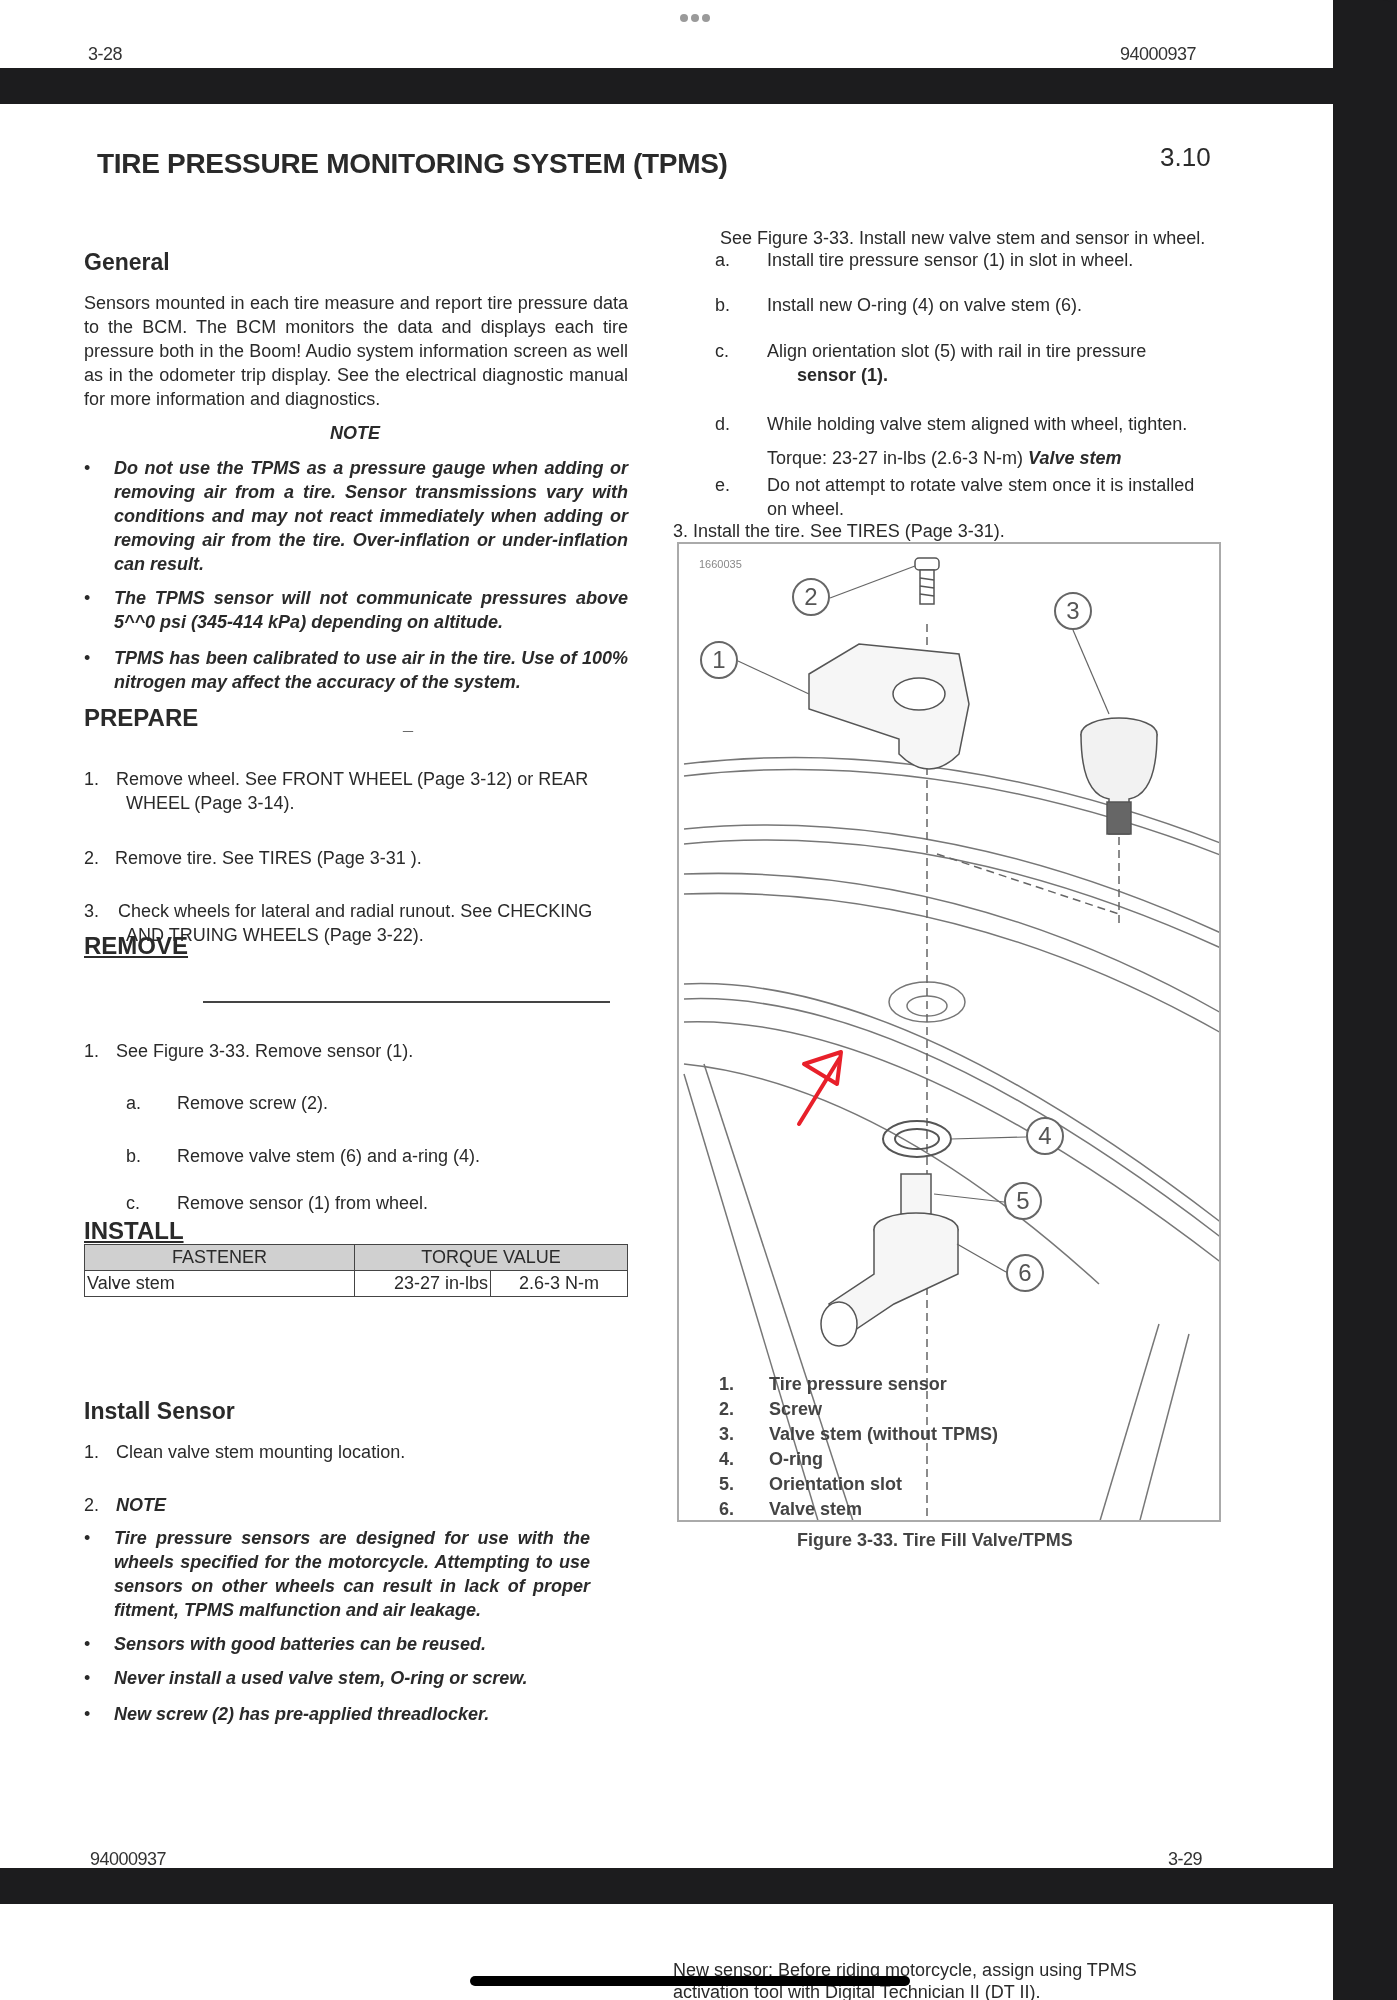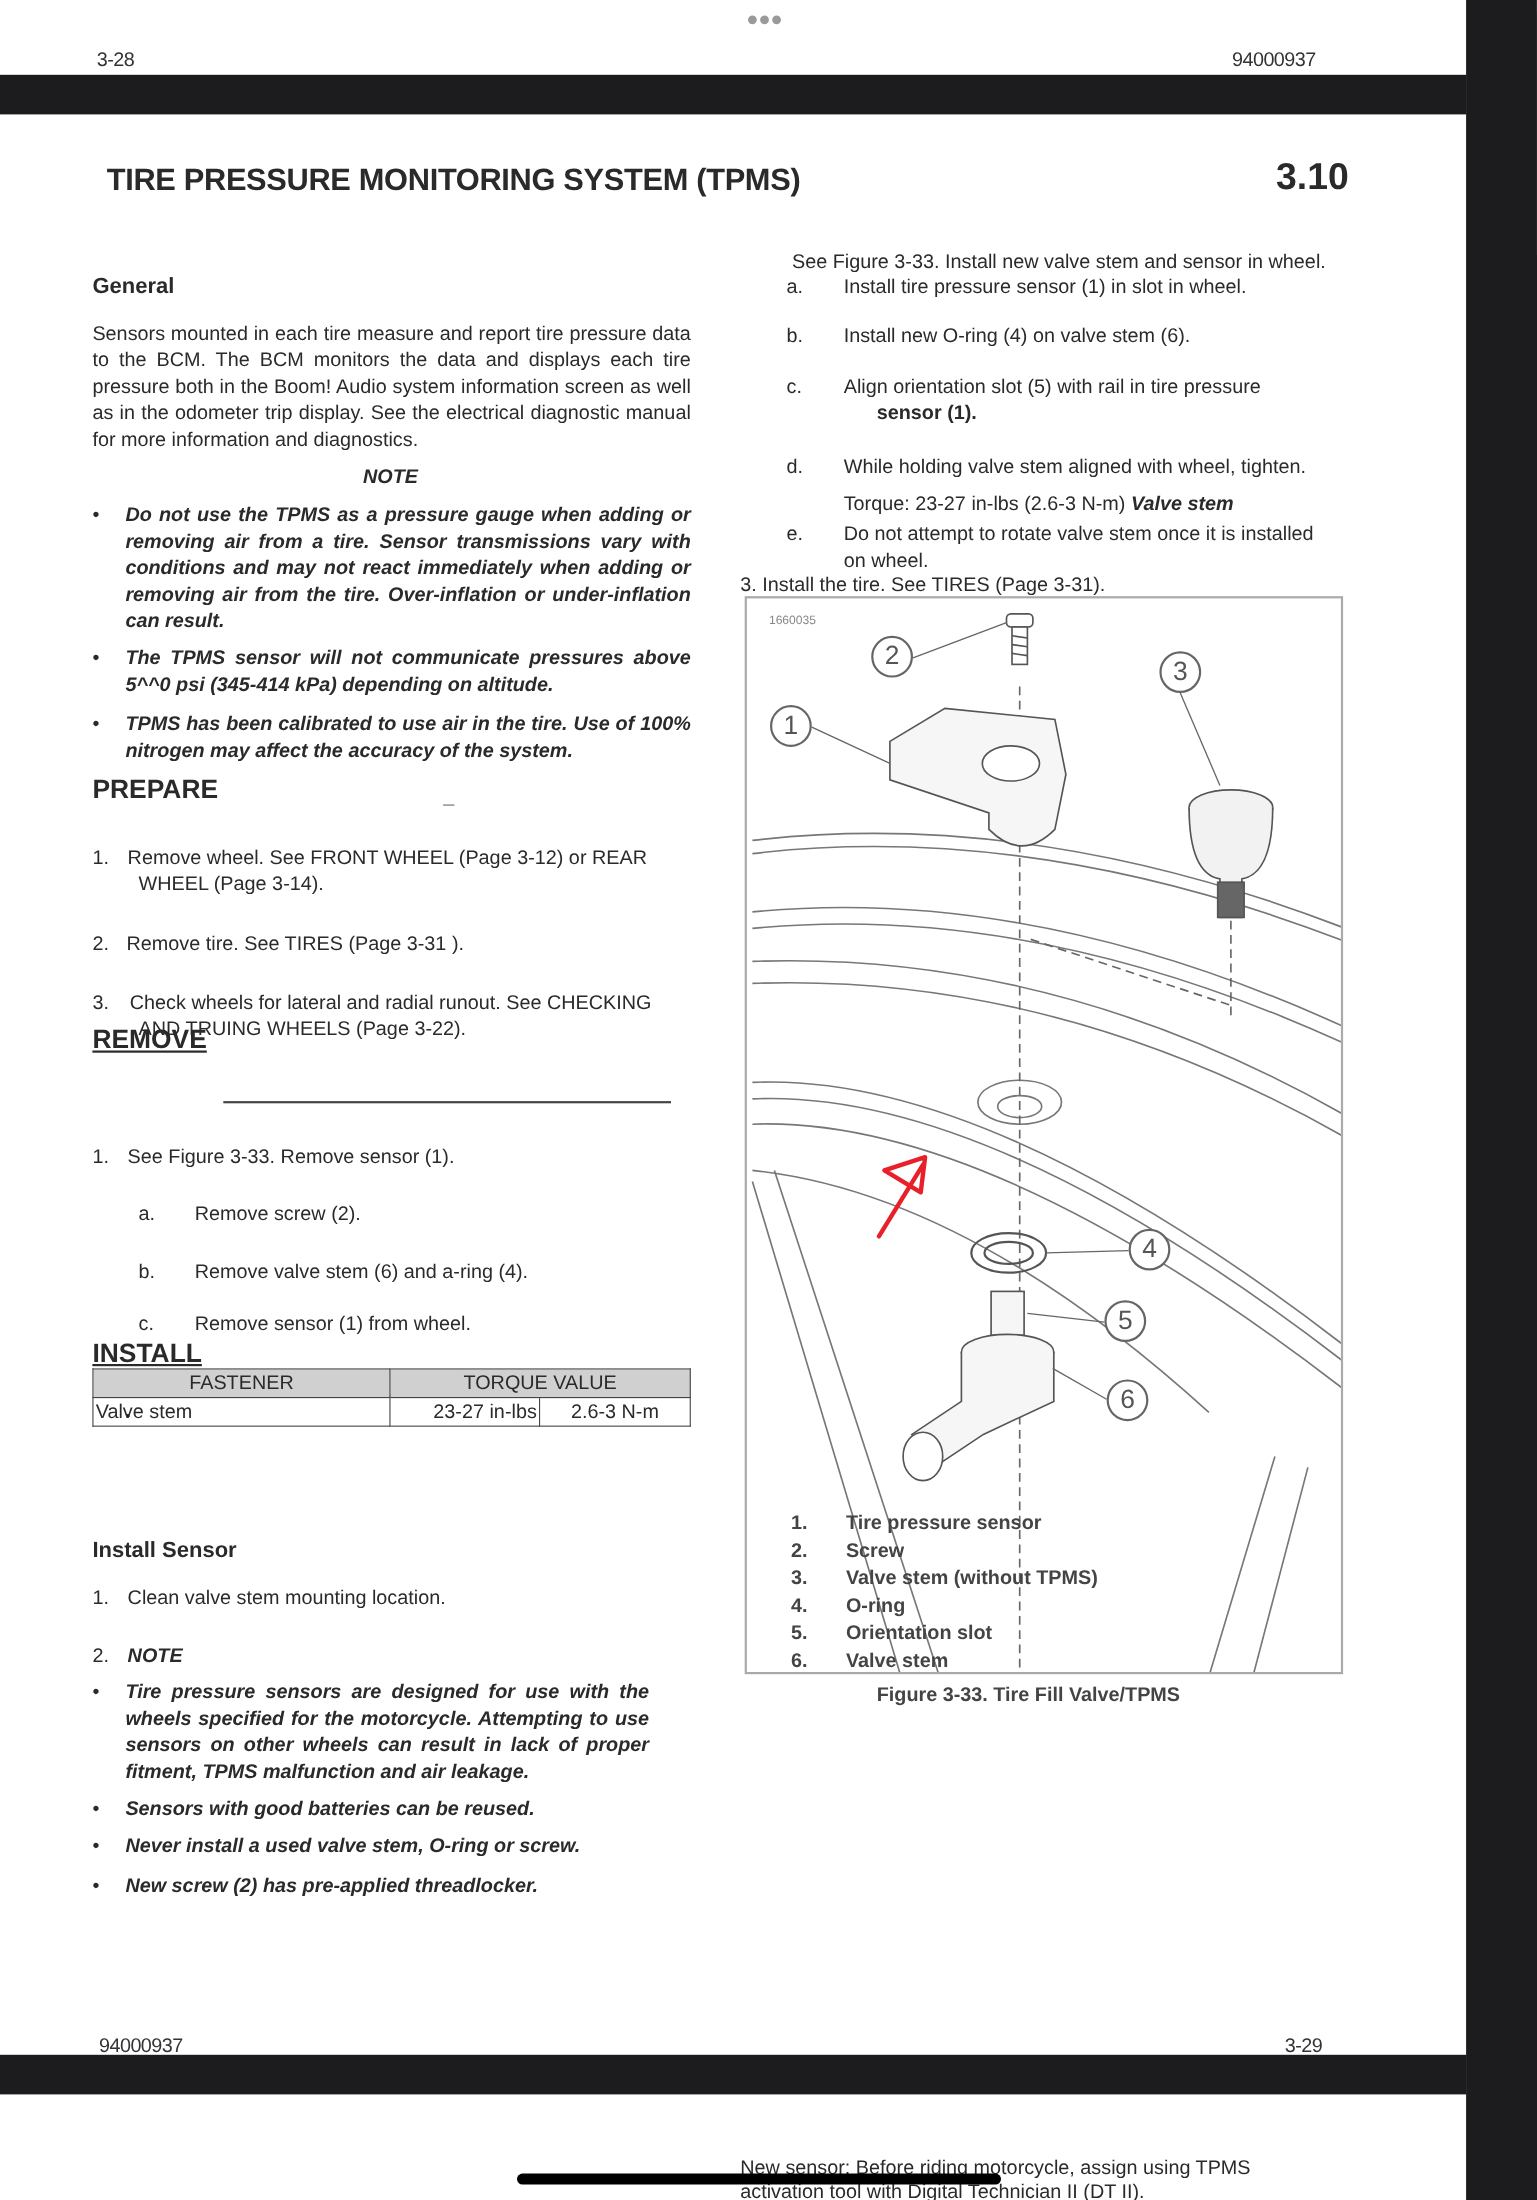--- a/index.html
+++ b/index.html
@@ -9,25 +9,25 @@
     .page-area { position: absolute; left: 0; top: 0; width: 1333px; height: 2000px; background: #ffffff; }
     .right-bar { position: absolute; left: 1333px; top: 0; width: 64px; height: 2000px; background: #1c1c1e; border-top-right-radius: 14px; }
 
     .more-dots { position: absolute; left: 680px; top: 14px; display: flex; gap: 3px; }
     .more-dots span { width: 8px; height: 8px; border-radius: 50%; background: #9a9a9a; display: block; }
 
     .page-header-num { position: absolute; top: 44px; font-size: 18px; color: #333; letter-spacing: -0.5px; }
     .sep-bar { position: absolute; left: 0; width: 1333px; background: #1c1c1e; }
 
     .title { position: absolute; left: 97px; top: 148px; font-size: 28px; font-weight: bold; color: #2a2a2a; letter-spacing: -0.3px; }
-    .section-num { position: absolute; left: 1160px; top: 142px; font-size: 34px; font-weight: bold; color: #2a2a2a; }
+    .section-num { position: absolute; left: 1160px; top: 142px; font-size: 26px; font-weight: normal; color: #2a2a2a; }
 
     .abs { position: absolute; }
     .h-sec { font-size: 24px; font-weight: bold; color: #2a2a2a; }
-    .h-sub { font-size: 20px; font-weight: bold; color: #2a2a2a; }
+    .h-sub { font-size: 23px; font-weight: bold; color: #2a2a2a; }
     .ul { text-decoration: underline; }
     .body-text { font-size: 18px; line-height: 24px; color: #2a2a2a; }
     .justify { text-align: justify; }
     .note-title { font-size: 18px; font-weight: bold; font-style: italic; }
     .bullet { display: flex; font-size: 18px; line-height: 24px; font-weight: bold; font-style: italic; color: #2a2a2a; }
     .bullet .dot { width: 30px; flex: none; font-style: normal; font-weight: normal; }
     .bullet .txt { flex: 1; text-align: justify; }
 
     .step { display: flex; font-size: 18px; line-height: 24px; color: #2a2a2a; }
     .step .n { flex: none; }

